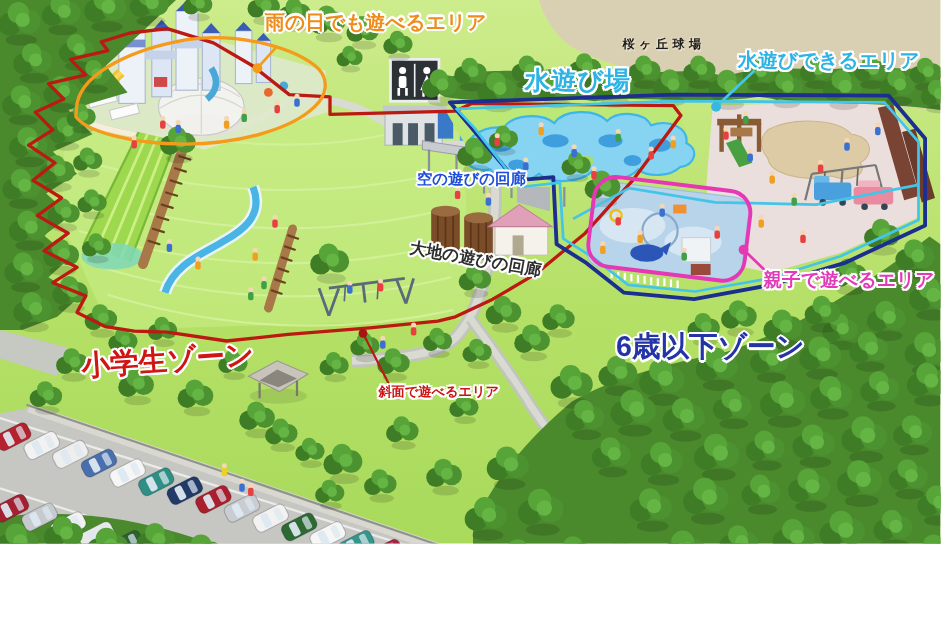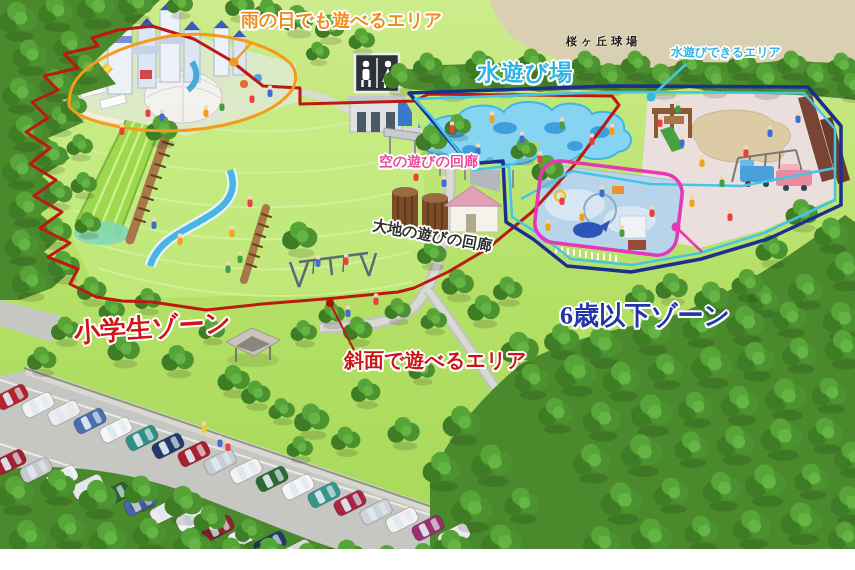--- a/index.html
+++ b/index.html
@@ -1,32 +1,32 @@
 <!DOCTYPE html>
 <html><head>
 <meta charset="utf-8">
 <style>
   html,body{margin:0;padding:0;background:#fff;}
-  .stage{position:relative;width:855px;height:549px;overflow:hidden;font-family:Liberation Serif, serif;}
+  .stage{position:relative;width:855px;height:494px;overflow:hidden;font-family:Liberation Sans, sans-serif;}
   .stage svg{position:absolute;left:0;top:0;}
   .lbl{position:absolute;font-weight:bold;white-space:nowrap;line-height:1.05;
        text-shadow:2px 0 0 #fff,-2px 0 0 #fff,0 2px 0 #fff,0 -2px 0 #fff,
                    1.5px 1.5px 0 #fff,-1.5px 1.5px 0 #fff,1.5px -1.5px 0 #fff,-1.5px -1.5px 0 #fff;}
   .lbl-rainy1{left:241px;top:11px;font-size:18px;color:#ef8d1c;}
   .lbl-rainy2{left:252px;top:32px;font-size:16px;color:#ef8d1c;}
   .lbl-ballpark{left:566px;top:36px;font-size:11px;color:#1c1c1c;letter-spacing:4px;
        text-shadow:1px 1px 0 #e9dfc8,-1px -1px 0 #e9dfc8;}
   .lbl-mizuba{left:477px;top:61px;font-size:23px;color:#2fb3e5;letter-spacing:1px;}
-  .lbl-mizuarea{left:671px;top:46px;font-size:12px;color:#2fb3e5;}
-  .lbl-sky{left:379px;top:155px;font-size:14px;color:#ec4899;}
+  .lbl-mizuarea{left:671px;top:46px;font-size:18px;color:#2fb3e5;}
+  .lbl-sky{left:379px;top:155px;font-size:14px;color:#1d4ed8;}
   .lbl-earth{left:374px;top:218px;font-size:15px;color:#2e2e2e;transform:rotate(10deg);transform-origin:left top;}
   .lbl-oyako{left:694px;top:246px;font-size:17px;color:#e03cb8;}
   .lbl-elem{left:74px;top:314px;font-size:26px;color:#d01515;transform:rotate(-4deg);}
   .lbl-under6{left:560px;top:302px;font-size:26px;color:#2334a6;}
-  .lbl-slope{left:344px;top:350px;font-size:20px;color:#cb1414;}
+  .lbl-slope{left:344px;top:350px;font-size:12px;color:#cb1414;}
 </style>
 </head>
 <body>
 
 <div class="stage">
 <svg width="855" height="570" viewBox="0 0 855 570">
 <defs>
   <linearGradient id="gGrass" x1="0" y1="0" x2="0" y2="1">
     <stop offset="0" stop-color="#cdec8c"></stop>
           <stop offset="0.5" stop-color="#b4e066"></stop>
@@ -519,16 +519,17 @@
         <use href="#k" transform="translate(444,182)" color="#3a70d0"></use>
 </g>
 </svg>
 
 <div class="lbl lbl-rainy1">雨の日でも遊べるエリア</div>
 <div class="lbl lbl-ballpark">桜ヶ丘球場</div>
 <div class="lbl lbl-mizuba">水遊び場</div>
 <div class="lbl lbl-mizuarea">水遊びできるエリア</div>
 <div class="lbl lbl-sky">空の遊びの回廊</div>
 <div class="lbl lbl-earth">大地の遊びの回廊</div>
+<div class="lbl lbl-oyako">親子で遊べるエリア</div>
 <div class="lbl lbl-elem">小学生ゾーン</div>
 <div class="lbl lbl-under6">6歳以下ゾーン</div>
 <div class="lbl lbl-slope">斜面で遊べるエリア</div>
 </div>
 
 </body></html>

